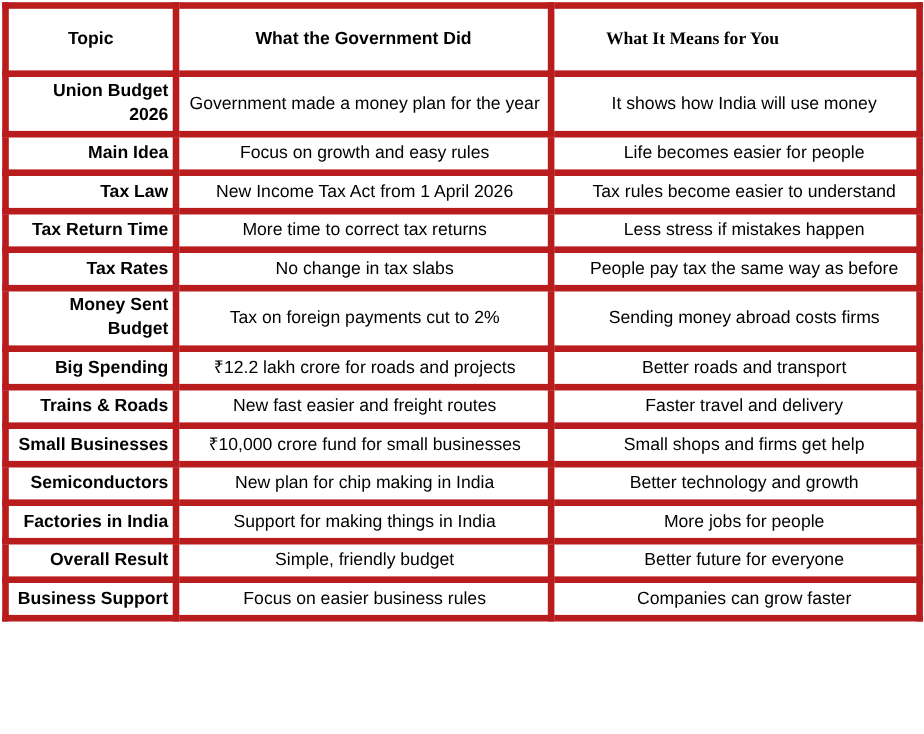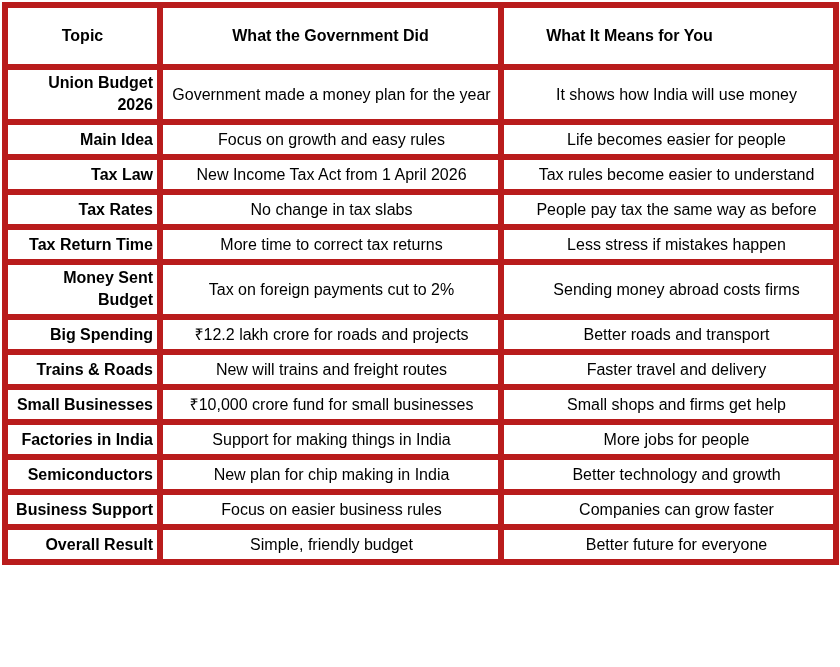--- a/index.html
+++ b/index.html
@@ -34,20 +34,21 @@
   }
   .budget-table th {
     height: 62px;
     font-weight: bold;
     text-align: center;
     vertical-align: middle;
     padding: 0 4px;
   }
   .budget-table th.meaning-header {
     padding-right: 82px; 
+    font-family: Liberation Serif, serif;
   }
   .budget-table td {
     height: 35px;
   }
   td.topic-cell {
     font-weight: bold;
     text-align: right;
     vertical-align: bottom;
     padding: 2px 4px 3px 6px;
   }
@@ -92,73 +93,73 @@
     <td class="meaning-cell">Life becomes easier for people</td>
   </tr>
 
   <tr>
     <td class="topic-cell">Tax Law</td>
     <td class="action-cell">New Income Tax Act from 1 April 2026</td>
     <td class="meaning-cell">Tax rules become easier to understand</td>
   </tr>
 
   <tr>
+    <td class="topic-cell">Tax Return Time</td>
+    <td class="action-cell">More time to correct tax returns</td>
+    <td class="meaning-cell">Less stress if mistakes happen</td>
+  </tr>
+
+  <tr>
     <td class="topic-cell">Tax Rates</td>
     <td class="action-cell">No change in tax slabs</td>
     <td class="meaning-cell">People pay tax the same way as before</td>
-  </tr>
-
-  <tr>
-    <td class="topic-cell">Tax Return Time</td>
-    <td class="action-cell">More time to correct tax returns</td>
-    <td class="meaning-cell">Less stress if mistakes happen</td>
   </tr>
 
   <tr>
     <td class="topic-cell">Money Sent Budget</td>
     <td class="action-cell">Tax on foreign payments cut to 2%</td>
     <td class="meaning-cell">Sending money abroad costs firms</td>
   </tr>
 
   <tr>
     <td class="topic-cell">Big Spending</td>
     <td class="action-cell">₹12.2 lakh crore for roads and projects</td>
     <td class="meaning-cell">Better roads and transport</td>
   </tr>
 
   <tr>
     <td class="topic-cell">Trains &amp; Roads</td>
-    <td class="action-cell">New will trains and freight routes</td>
+    <td class="action-cell">New fast easier and freight routes</td>
     <td class="meaning-cell">Faster travel and delivery</td>
   </tr>
 
   <tr>
     <td class="topic-cell">Small Businesses</td>
     <td class="action-cell">₹10,000 crore fund for small businesses</td>
     <td class="meaning-cell">Small shops and firms get help</td>
   </tr>
 
   <tr>
+    <td class="topic-cell">Semiconductors</td>
+    <td class="action-cell">New plan for chip making in India</td>
+    <td class="meaning-cell">Better technology and growth</td>
+  </tr>
+
+  <tr>
     <td class="topic-cell">Factories in India</td>
     <td class="action-cell">Support for making things in India</td>
     <td class="meaning-cell">More jobs for people</td>
   </tr>
 
   <tr>
-    <td class="topic-cell">Semiconductors</td>
-    <td class="action-cell">New plan for chip making in India</td>
-    <td class="meaning-cell">Better technology and growth</td>
+    <td class="topic-cell">Overall Result</td>
+    <td class="action-cell">Simple, friendly budget</td>
+    <td class="meaning-cell">Better future for everyone</td>
   </tr>
 
   <tr>
     <td class="topic-cell">Business Support</td>
     <td class="action-cell">Focus on easier business rules</td>
     <td class="meaning-cell">Companies can grow faster</td>
   </tr>
-
-  <tr>
-    <td class="topic-cell">Overall Result</td>
-    <td class="action-cell">Simple, friendly budget</td>
-    <td class="meaning-cell">Better future for everyone</td>
-  </tr>
 </tbody>
   </table>
 </div>
 
 </body></html>

